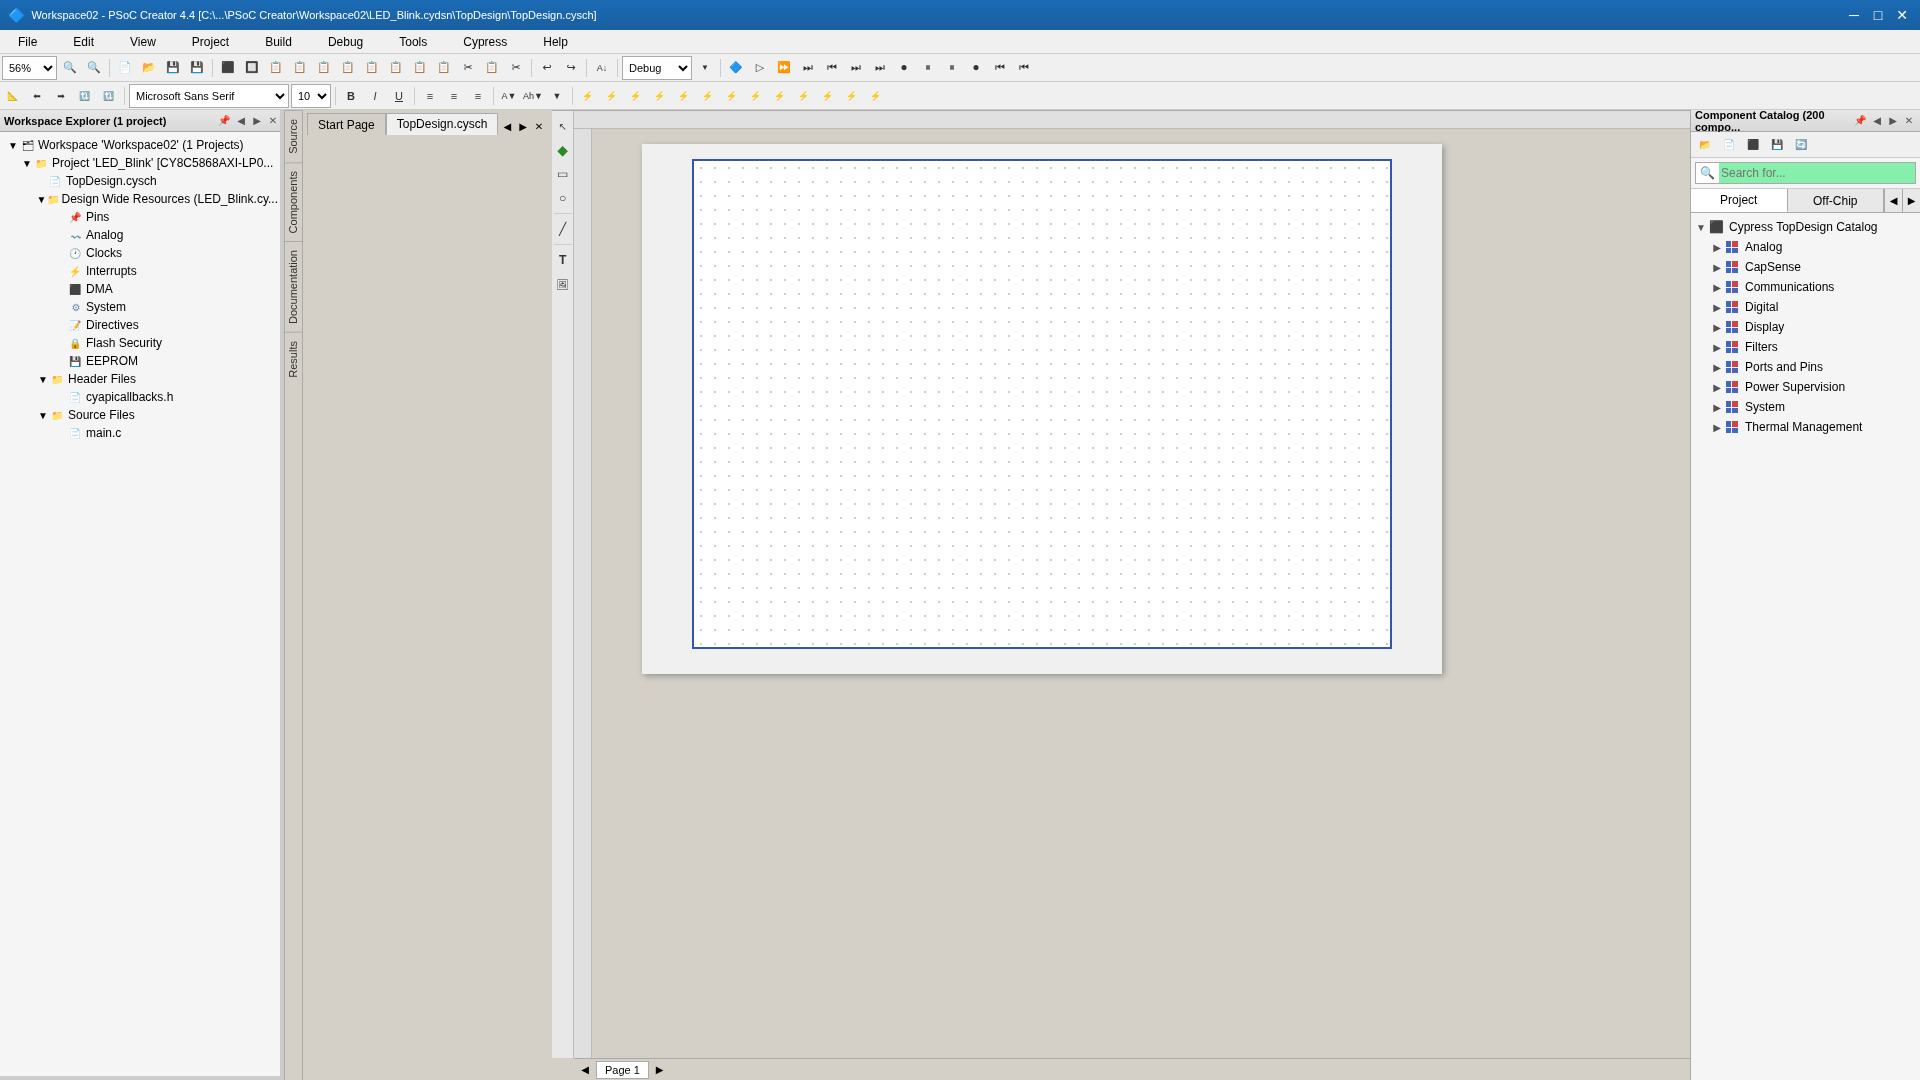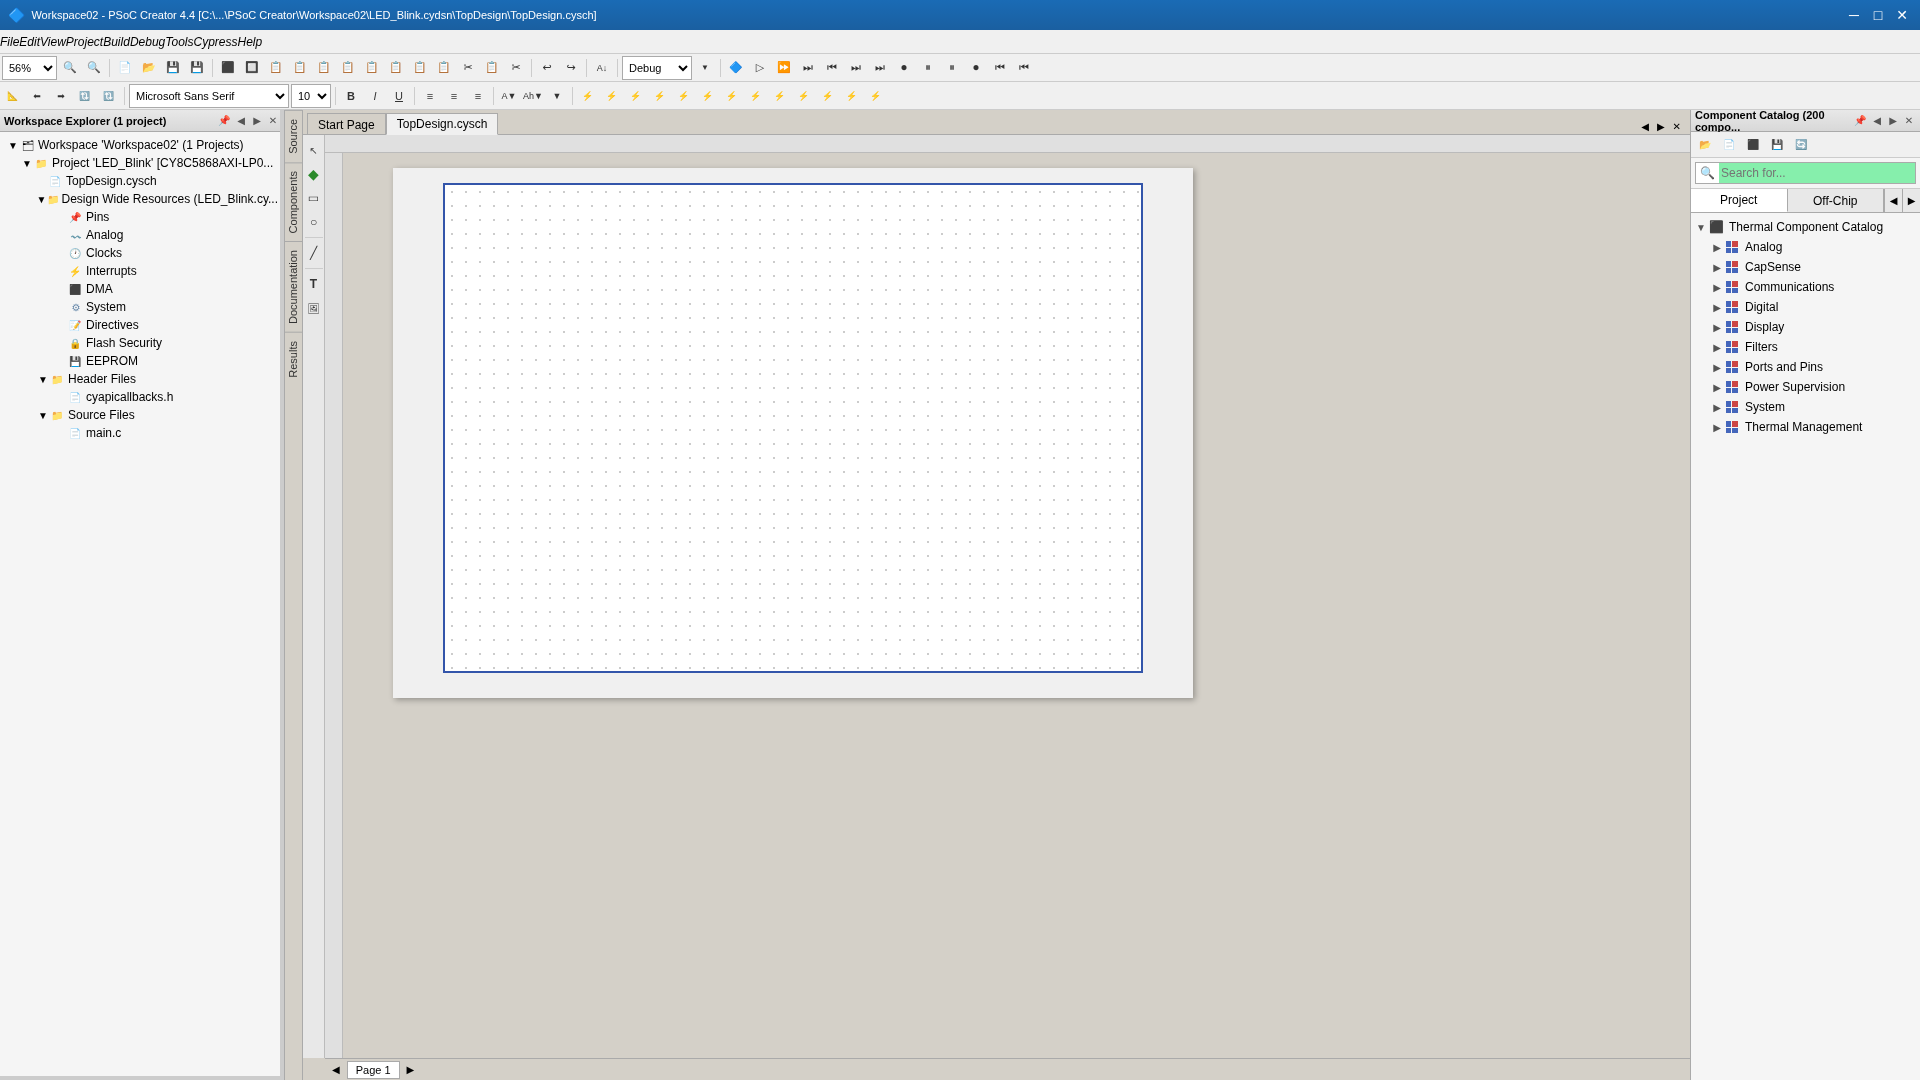--- a/index.html
+++ b/index.html
@@ -22,27 +22,26 @@
 
     
     #menu-bar {
       height: 24px;
       background: #f0f0f0;
       display: flex;
       align-items: center;
       border-bottom: 1px solid #ccc;
     }
     .menu-item {
-      padding: 2px 0;
+      padding: 2px 18px;
       cursor: pointer;
       font-size: 12px;
       height: 100%;
       display: flex;
       align-items: center;
-      font-style: italic;
     }
 
     
     .toolbar {
       height: 28px;
       background: #f0f0f0;
       border-bottom: 1px solid #ccc;
       display: flex;
       align-items: center;
       padding: 0 2px;
@@ -134,21 +133,21 @@
       color: #333;
       border-bottom: 1px solid #aaa;
       width: 100%;
       text-align: center;
     }
 
     
     #center-area {
       flex: 1;
       display: flex;
-      flex-direction: column;
+      flex-direction: row;
       background: #d4d0c8;
       overflow: hidden;
     }
 
     
     #tabs-bar {
       height: 24px;
       background: #d4d0c8;
       display: flex;
       align-items: flex-end;
@@ -642,21 +641,21 @@
       <div class="catalog-tab-nav">▶</div>
     </div>
 
     <div id="catalog-tree">
 
       <div class="catalog-item">
         <span class="catalog-expand">▼</span>
         <span class="catalog-icon">
           <span style="font-size:12px;color:#4466cc;">⬛</span>
         </span>
-        <span>Thermal Component Catalog</span>
+        <span>Cypress TopDesign Catalog</span>
       </div>
 
       <div class="catalog-item" style="padding-left:20px;">
         <span class="catalog-expand">▶</span>
         <span class="catalog-icon">
           <span class="grid-icon">
               <div></div>
               <div></div>
               <div></div>
               <div></div>

